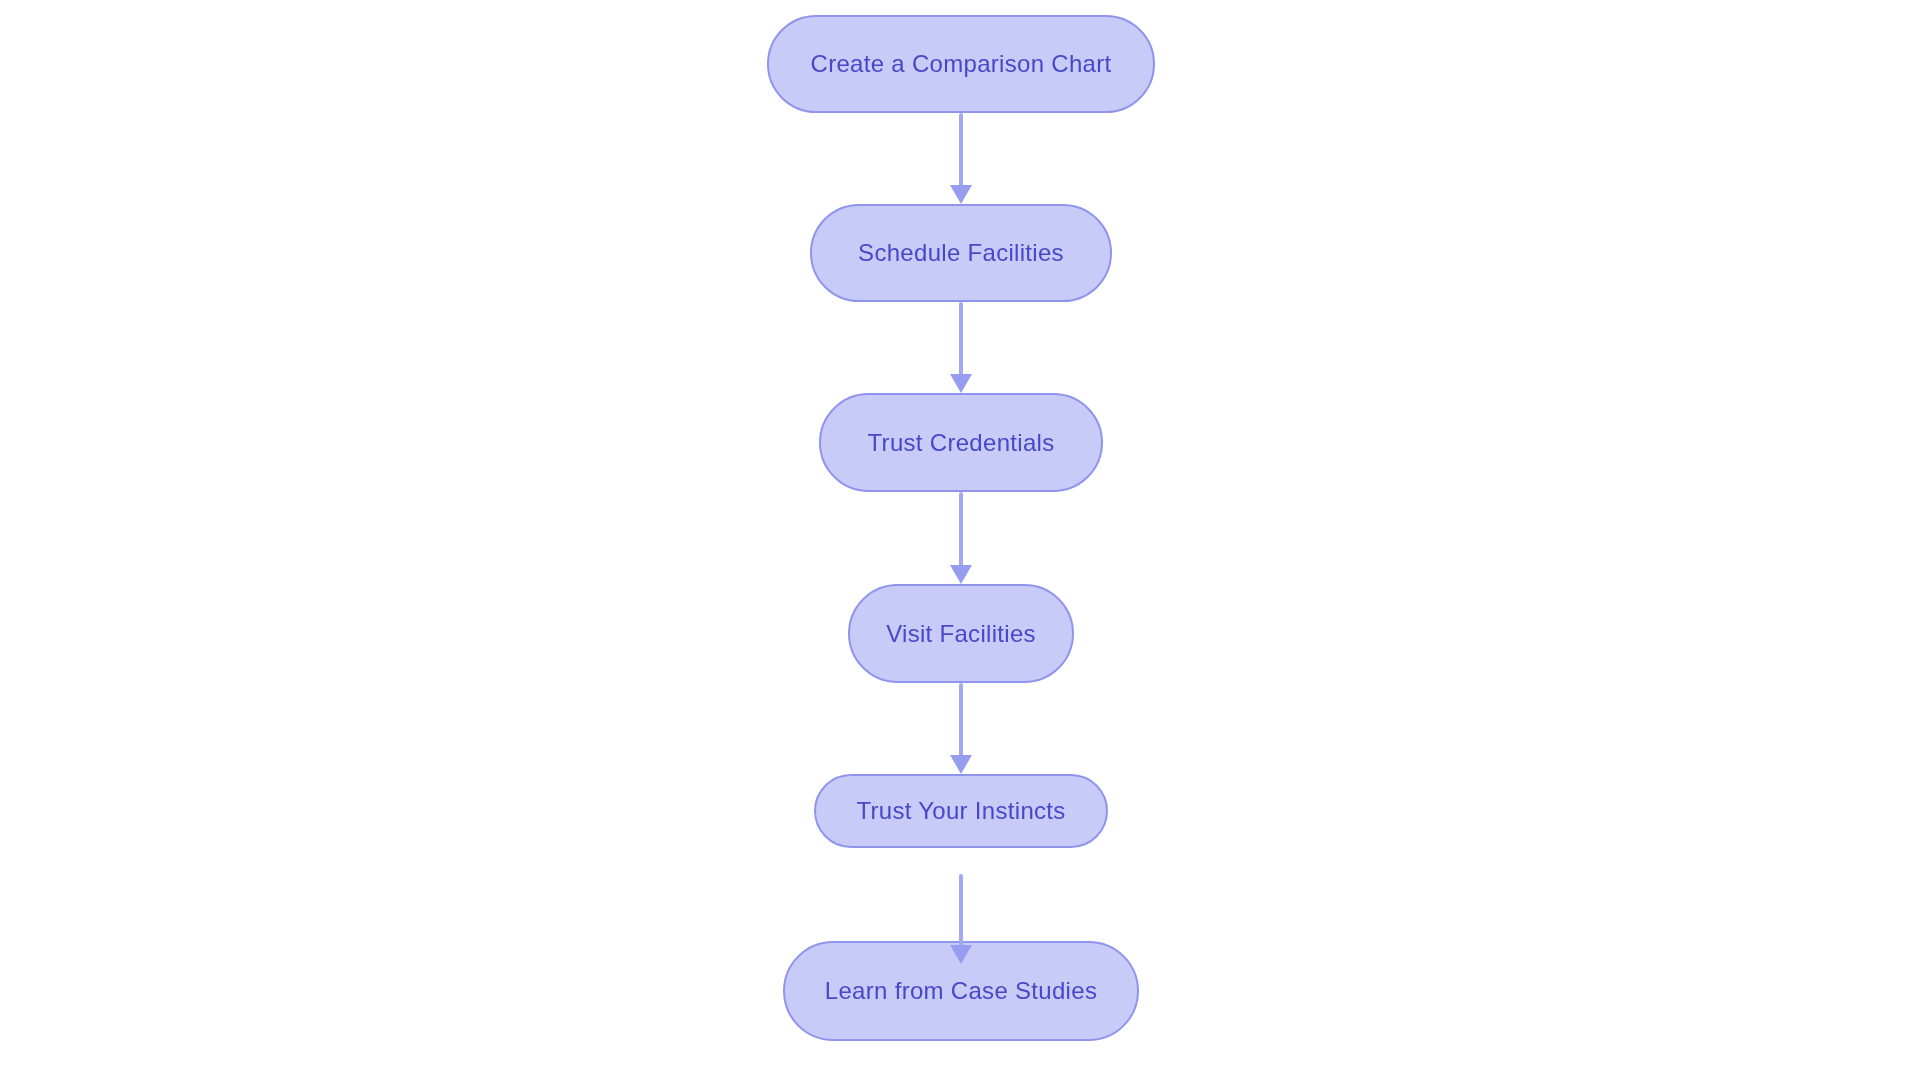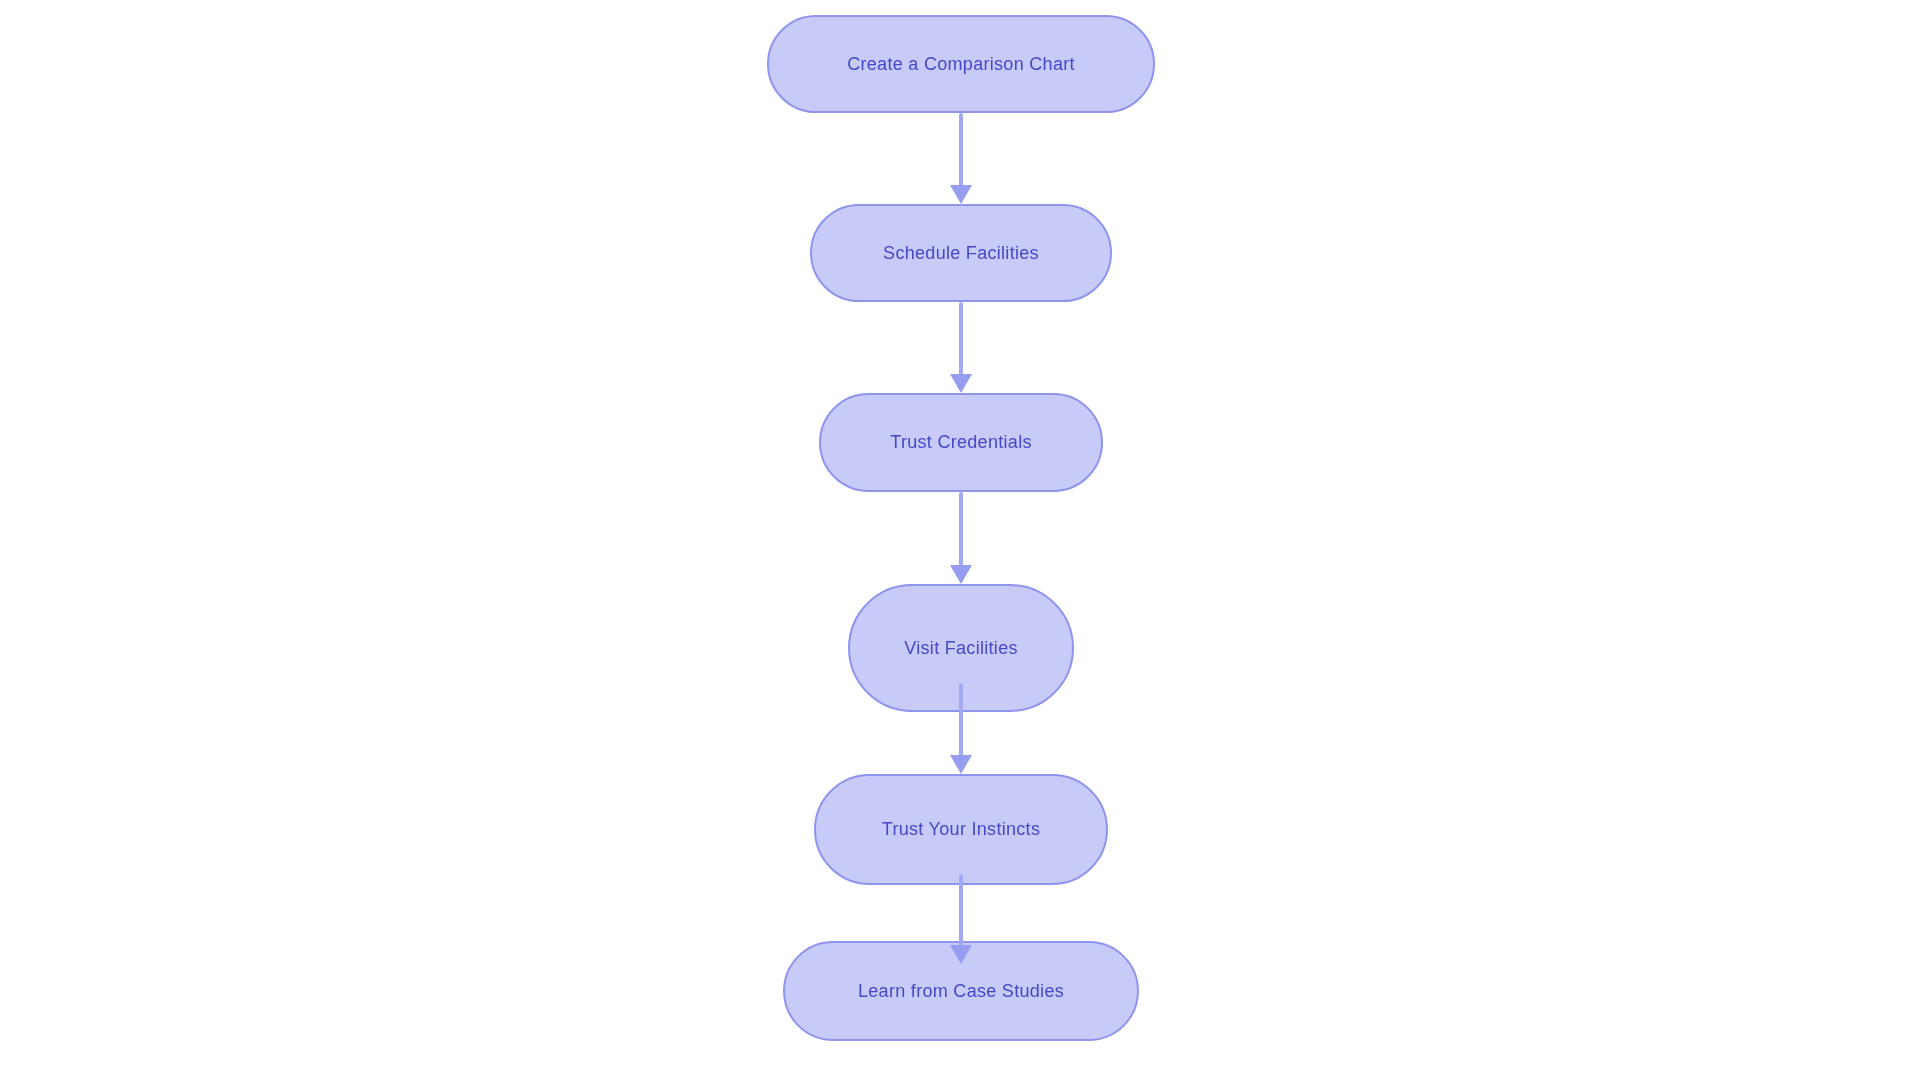--- a/index.html
+++ b/index.html
@@ -18,21 +18,21 @@
   .flow-node {
     position: absolute;
     box-sizing: border-box;
     display: flex;
     align-items: center;
     justify-content: center;
     border-radius: 999px;
     border: 2px solid var(--node-border, #8f94ec);
     background: var(--node-fill, #c8caf7);
     color: var(--node-text, #4648c8);
-    font-size: 18px;
+    font-size: 24px;
     font-weight: 500;
     letter-spacing: 0.3px;
     white-space: nowrap;
   }
   .connector-stem {
     position: absolute;
     width: 4px;
     background: var(--arrow-line, #a2a8f1);
     border-radius: 2px;
   }
@@ -51,24 +51,24 @@
 <div class="stage" style="background: rgb(255, 255, 255); --node-fill: #c8caf7; --node-border: #8f94ec; --node-text: #4648c8; --arrow-line: #a2a8f1; --arrow-head: #969cef;">
     <div class="flow-node" style="left: 767px; top: 15px; width: 388px; height: 98px;">
     <span>Create a Comparison Chart</span>
   </div>
     <div class="flow-node" style="left: 810px; top: 204px; width: 302px; height: 98px;">
     <span>Schedule Facilities</span>
   </div>
     <div class="flow-node" style="left: 819px; top: 393px; width: 284px; height: 99px;">
     <span>Trust Credentials</span>
   </div>
-    <div class="flow-node" style="left: 848px; top: 584px; width: 226px; height: 128px;">
+    <div class="flow-node" style="left: 848px; top: 584px; width: 226px; height: 99px;">
     <span>Visit Facilities</span>
   </div>
-    <div class="flow-node" style="left: 814px; top: 774px; width: 294px; height: 111px;">
+    <div class="flow-node" style="left: 814px; top: 774px; width: 294px; height: 74px;">
     <span>Trust Your Instincts</span>
   </div>
     <div class="flow-node" style="left: 783px; top: 941px; width: 356px; height: 100px;">
     <span>Learn from Case Studies</span>
   </div>
     <div>
     <div class="connector-stem" style="left: 959px; top: 113px; height: 74px;"></div>
     <div class="arrowhead" style="left: 950px; top: 185px;"></div>
   </div>
     <div>

